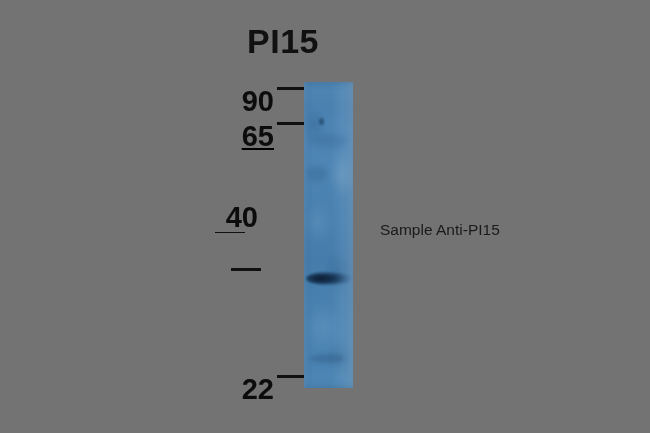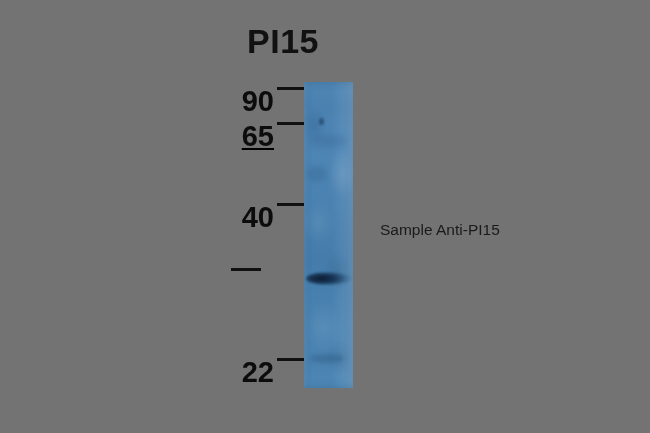--- a/index.html
+++ b/index.html
@@ -197,30 +197,30 @@
     <div class="marker" style="left:228px; top:87px;">
       <span class="marker-label">90</span>
       <span class="marker-dash" style="width:30px;"></span>
     </div>
 
     <div class="marker" style="left:228px; top:122px;text-decoration:underline;">
       <span class="marker-label">65</span>
       <span class="marker-dash" style="width:30px;"></span>
     </div>
 
-    <div class="marker" style="left:228px; top:203px;">
+    <div class="marker" style="left:212px; top:203px;flex-direction:column;">
       <span class="marker-label">40</span>
       <span class="marker-dash" style="width:30px;"></span>
     </div>
 
     <div class="marker" style="left:228px; top:268px;">
       <span class="marker-dash" style="width:30px;"></span>
     </div>
 
-    <div class="marker" style="left:228px; top:358px;">
+    <div class="marker" style="left:228px; top:375px;">
       <span class="marker-label">22</span>
       <span class="marker-dash" style="width:30px;"></span>
     </div>
 
   </div>
 
   <div id="lane">
     <div id="lane-texture"></div>
     <div id="band-upper"></div>
     <div id="lane-speck"></div>

